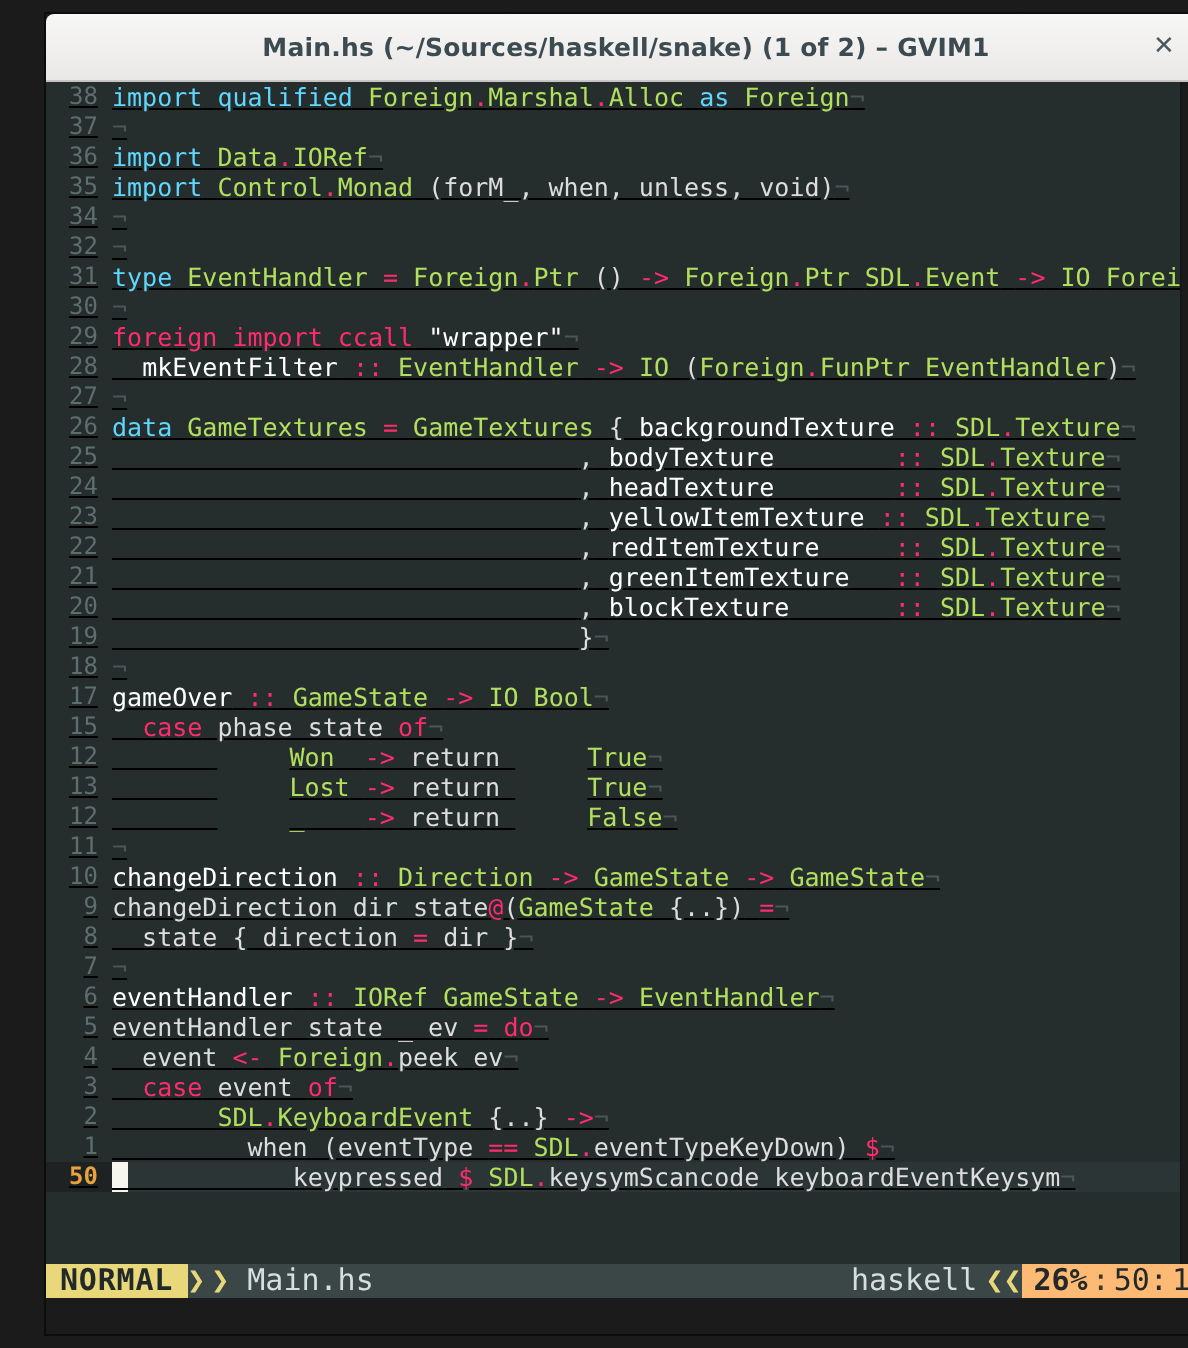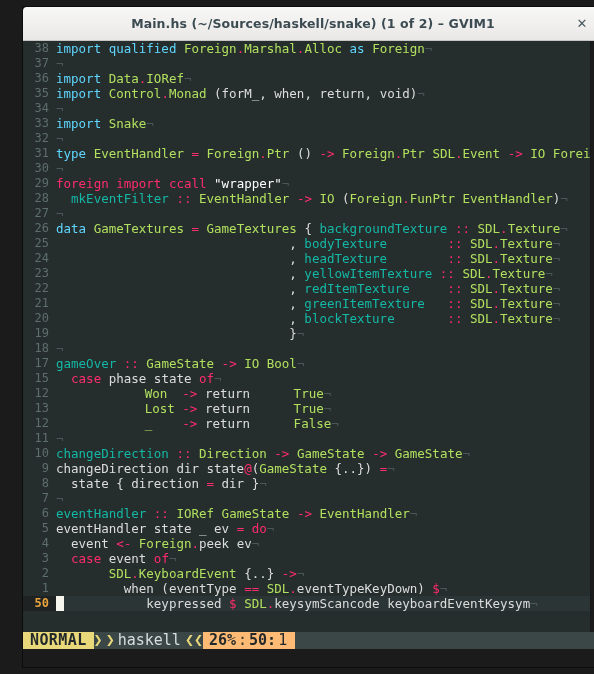--- a/index.html
+++ b/index.html
@@ -77,20 +77,21 @@
     position: relative;
     overflow: hidden;
   }
   .line {
     height: 15px;
     line-height: 15px;
     font-size: 12.5px;
     white-space: pre;
     display: flex;
     align-items: center;
+    text-decoration: underline;
   }
   .ln {
     width: 26px;
     min-width: 26px;
     text-align: right;
     padding-right: 7px;
     color: #5e6d6d;
     font-size: 12px;
     -webkit-user-select: none;
     user-select: none;
@@ -109,21 +110,21 @@
     overflow: hidden;
   }
 
   
   .kw      { color: #ff2c6d; }          
   .kw2     { color: #5fd7ff; }          
   .mod     { color: #b1e05f; }          
   .punct   { color: #dddddd; }          
   .dot     { color: #ff2c6d; }          
   .op      { color: #ff2c6d; }          
-  .field   { color: #14b8a6; }          
+  .field   { color: #ffffff; }          
   .str     { color: #ffffff; }          
   .ctor    { color: #b1e05f; padding-left: 36px; }          
   .eol     { color: #4a5757; }          
   .paren   { color: #dddddd; }
   .cursor  {
     background: #f6f5ee;
     color: #262d2d;
   }
 
   
@@ -186,21 +187,21 @@
     background: #fdba74;
     color: #23292a;
     display: flex;
     align-items: center;
     padding: 0 8px 0 6px;
     font-weight: bold;
     gap: 2px;
   }
   #pos-block .pct { font-weight: bold; }
   #pos-block .colon { font-weight: normal; color:#3a3a28; }
-  #pos-block .lnum { font-weight: bold; }
+  #pos-block .lnum { font-weight: normal; }
   #pos-block .cnum { font-weight: normal; }
 
   
   #cmdline {
     height: 18px;
     min-height: 18px;
     background: #1b1b1b;
     border-bottom-left-radius: 4px;
     border-bottom-right-radius: 4px;
   }
@@ -213,23 +214,22 @@
   <div id="titlebar">
     <span id="title-text">Main.hs (~/Sources/haskell/snake) (1 of 2) – GVIM1</span>
     <span id="close-button">✕</span>
   </div>
 
   <div id="editor">
     <div id="text-area">
         <div class="line"><span class="ln">38</span><span class="code"><span class="kw2">import</span><span class="punct"> </span><span class="kw2">qualified</span><span class="punct"> </span><span class="mod">Foreign</span><span class="dot">.</span><span class="mod">Marshal</span><span class="dot">.</span><span class="mod">Alloc</span><span class="punct"> </span><span class="kw2">as</span><span class="punct"> </span><span class="mod">Foreign</span><span class="eol">¬</span></span></div>
         <div class="line"><span class="ln">37</span><span class="code"><span class="eol">¬</span></span></div>
         <div class="line"><span class="ln">36</span><span class="code"><span class="kw2">import</span><span class="punct"> </span><span class="mod">Data</span><span class="dot">.</span><span class="mod">IORef</span><span class="eol">¬</span></span></div>
-        <div class="line"><span class="ln">35</span><span class="code"><span class="kw2">import</span><span class="punct"> </span><span class="mod">Control</span><span class="dot">.</span><span class="mod">Monad</span><span class="punct"> (forM_, when, return, void)</span><span class="eol">¬</span></span></div>
+        <div class="line"><span class="ln">35</span><span class="code"><span class="kw2">import</span><span class="punct"> </span><span class="mod">Control</span><span class="dot">.</span><span class="mod">Monad</span><span class="punct"> (forM_, when, unless, void)</span><span class="eol">¬</span></span></div>
         <div class="line"><span class="ln">34</span><span class="code"><span class="eol">¬</span></span></div>
-        <div class="line"><span class="ln">33</span><span class="code"><span class="kw2">import</span><span class="punct"> </span><span class="mod">Snake</span><span class="eol">¬</span></span></div>
         <div class="line"><span class="ln">32</span><span class="code"><span class="eol">¬</span></span></div>
         <div class="line"><span class="ln">31</span><span class="code"><span class="kw2">type</span><span class="punct"> </span><span class="mod">EventHandler</span><span class="punct"> </span><span class="op">=</span><span class="punct"> </span><span class="mod">Foreign</span><span class="dot">.</span><span class="mod">Ptr</span><span class="punct"> </span><span class="paren">()</span><span class="punct"> </span><span class="op">-&gt;</span><span class="punct"> </span><span class="mod">Foreign</span><span class="dot">.</span><span class="mod">Ptr</span><span class="punct"> </span><span class="mod">SDL</span><span class="dot">.</span><span class="mod">Event</span><span class="punct"> </span><span class="op">-&gt;</span><span class="punct"> </span><span class="mod">IO</span><span class="punct"> </span><span class="mod">Foreign</span></span></div>
         <div class="line"><span class="ln">30</span><span class="code"><span class="eol">¬</span></span></div>
         <div class="line"><span class="ln">29</span><span class="code"><span class="kw">foreign</span><span class="punct"> </span><span class="kw">import</span><span class="punct"> </span><span class="kw">ccall</span><span class="punct"> </span><span class="str">"wrapper"</span><span class="eol">¬</span></span></div>
         <div class="line"><span class="ln">28</span><span class="code"><span class="punct">  </span><span class="field">mkEventFilter</span><span class="punct"> </span><span class="op">::</span><span class="punct"> </span><span class="mod">EventHandler</span><span class="punct"> </span><span class="op">-&gt;</span><span class="punct"> </span><span class="mod">IO</span><span class="punct"> </span><span class="paren">(</span><span class="mod">Foreign</span><span class="dot">.</span><span class="mod">FunPtr</span><span class="punct"> </span><span class="mod">EventHandler</span><span class="paren">)</span><span class="eol">¬</span></span></div>
         <div class="line"><span class="ln">27</span><span class="code"><span class="eol">¬</span></span></div>
         <div class="line"><span class="ln">26</span><span class="code"><span class="kw2">data</span><span class="punct"> </span><span class="mod">GameTextures</span><span class="punct"> </span><span class="op">=</span><span class="punct"> </span><span class="mod">GameTextures</span><span class="punct"> </span><span class="paren">{</span><span class="punct"> </span><span class="field">backgroundTexture</span><span class="punct"> </span><span class="op">::</span><span class="punct"> </span><span class="mod">SDL</span><span class="dot">.</span><span class="mod">Texture</span><span class="eol">¬</span></span></div>
         <div class="line"><span class="ln">25</span><span class="code"><span class="punct">                               </span><span class="paren">,</span><span class="punct"> </span><span class="field">bodyTexture</span><span class="punct">        </span><span class="op">::</span><span class="punct"> </span><span class="mod">SDL</span><span class="dot">.</span><span class="mod">Texture</span><span class="eol">¬</span></span></div>
         <div class="line"><span class="ln">24</span><span class="code"><span class="punct">                               </span><span class="paren">,</span><span class="punct"> </span><span class="field">headTexture</span><span class="punct">        </span><span class="op">::</span><span class="punct"> </span><span class="mod">SDL</span><span class="dot">.</span><span class="mod">Texture</span><span class="eol">¬</span></span></div>
         <div class="line"><span class="ln">23</span><span class="code"><span class="punct">                               </span><span class="paren">,</span><span class="punct"> </span><span class="field">yellowItemTexture</span><span class="punct"> </span><span class="op">::</span><span class="punct"> </span><span class="mod">SDL</span><span class="dot">.</span><span class="mod">Texture</span><span class="eol">¬</span></span></div>
@@ -256,20 +256,21 @@
         <div class="line"><span class="ln">1</span><span class="code"><span class="punct">         when (eventType </span><span class="op">==</span><span class="punct"> </span><span class="mod">SDL</span><span class="dot">.</span><span class="punct">eventTypeKeyDown) </span><span class="op">$</span><span class="eol">¬</span></span></div>
         <div class="line cursorline"><span class="ln">50</span><span class="code"><span class="cursor"> </span><span class="punct">           keypressed </span><span class="op">$</span><span class="punct"> </span><span class="mod">SDL</span><span class="dot">.</span><span class="punct">keysymScancode keyboardEventKeysym</span><span class="eol">¬</span></span></div>
       </div>
     <div id="right-gutter"></div>
   </div>
 
   <div id="statusline">
     <div id="mode-block">NORMAL</div>
     <div class="sep-right">❯</div>
     <div class="sep-right">❯</div>
+    <div id="file-name">Main.hs</div>
     <div id="filetype">haskell</div>
     <div class="sep-left">❮</div>
     <div class="sep-left">❮</div>
     <div id="pos-block">
       <span class="pct">26%</span>
       <span class="colon">:</span>
       <span class="lnum">50:</span>
       <span class="cnum">1</span>
     </div>
   </div>

